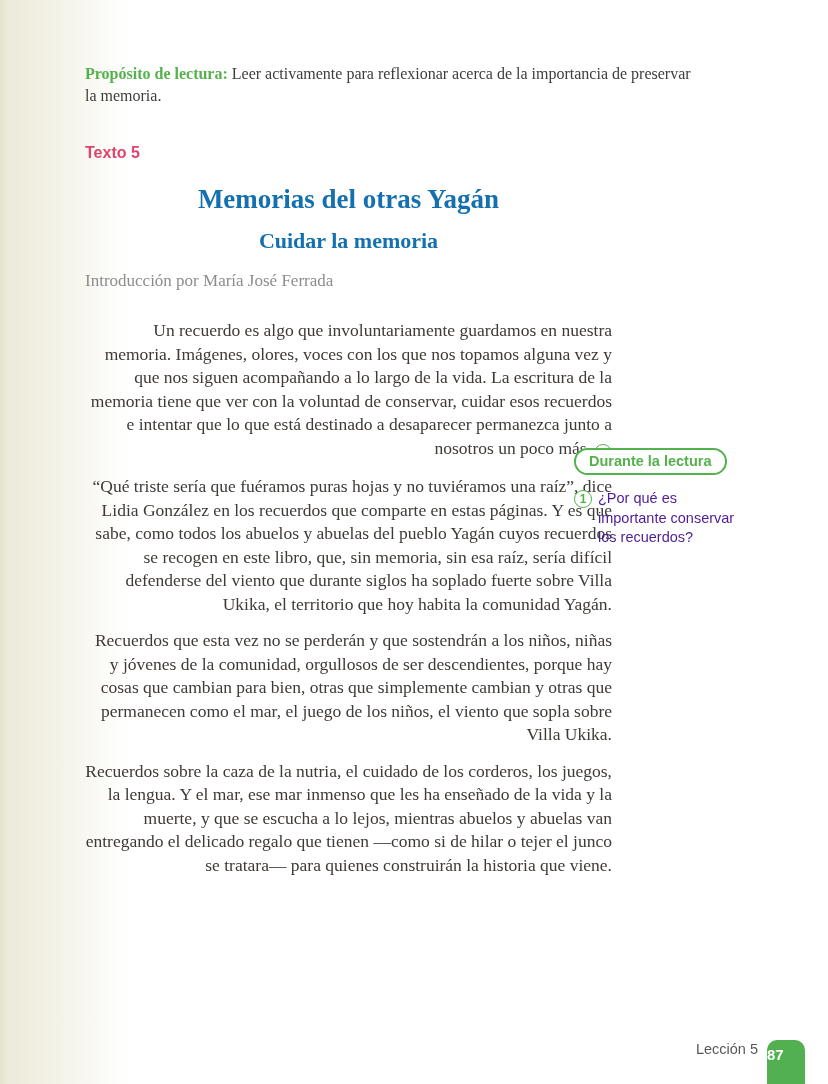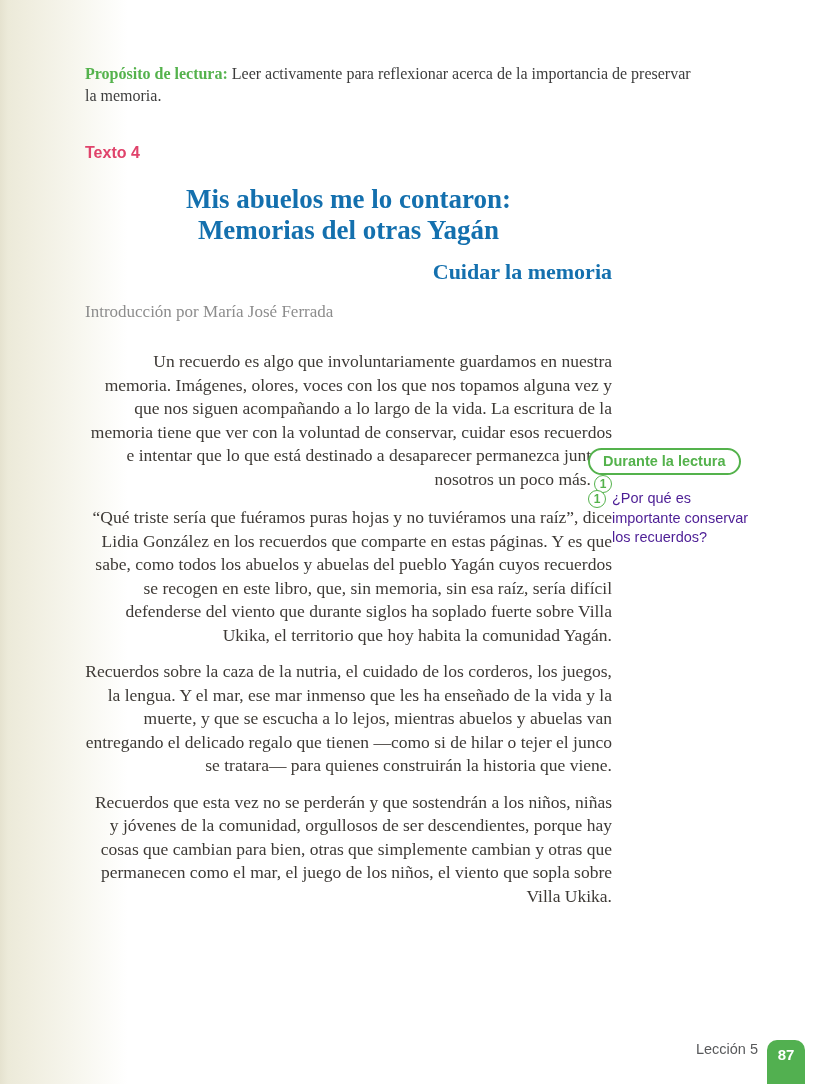--- a/index.html
+++ b/index.html
@@ -43,21 +43,21 @@
   }
   .title {
     text-align: center;
     color: #1470ae;
     font-weight: bold;
     font-size: 27px;
     line-height: 31px;
     margin-bottom: 13px;
   }
   .subtitle {
-    text-align: right;
+    text-align: center;
     color: #1470ae;
     font-weight: bold;
     font-size: 22px;
     line-height: 26px;
     margin-bottom: 17px;
   }
   .byline {
     text-align: left;
     color: #8d8d8d;
     font-size: 17px;
@@ -79,21 +79,21 @@
     color: #54b24c;
     font-family: "Liberation Sans", sans-serif;
     font-size: 12px;
     font-weight: bold;
     vertical-align: -3px;
     margin-left: 3px;
     background: #ffffff;
   }
   .sidebar {
     position: absolute;
-    left: 588px; top: 448px; width: 180px;
+    left: 574px; top: 448px; width: 180px;
   }
   .during-pill {
     display: inline-block;
     border: 2px solid #54b24c;
     border-radius: 14px;
     padding: 3px 13px 4px 13px;
     color: #54b24c;
     font-size: 14.5px;
     font-weight: bold;
     background: #ffffff;
@@ -122,53 +122,52 @@
   }
   .page-tab {
     position: absolute;
     left: 767px; top: 1040px;
     width: 38px; height: 44px;
     background: #52b050;
     border-radius: 10px 10px 0 0;
     color: #ffffff;
     font-size: 15px;
     font-weight: bold;
-    text-align: center;
+    text-align: left;
     padding-top: 6px;
   }
 </style>
 </head>
 <body>
 
 <div class="page">
 
   <div class="spine-strip"></div>
 
   <div class="purpose"><span class="purpose-label">Propósito de lectura:</span><span> Leer activamente para reflexionar acerca de la importancia de preservar la memoria.</span></div>
 
-  <div class="texto-label">Texto 4</div>
+  <div class="texto-label">Texto 5</div>
 
   <div class="main-col">
 
     <div class="title">
-      <div>Mis abuelos me lo contaron:</div>
       <div>Memorias del otras Yagán</div>
     </div>
 
     <div class="subtitle">Cuidar la memoria</div>
 
     <div class="byline">Introducción por María José Ferrada</div>
 
     <p class="body-par"><span>Un recuerdo es algo que involuntariamente guardamos en nuestra memoria. Imágenes, olores, voces con los que nos topamos alguna vez y que nos siguen acompañando a lo largo de la vida. La escritura de la memoria tiene que ver con la voluntad de conservar, cuidar esos recuerdos e intentar que lo que está destinado a desaparecer permanezca junto a nosotros un poco más.</span><span class="marker">1</span></p>
 
     <p class="body-par">“Qué triste sería que fuéramos puras hojas y no tuviéramos una raíz”, dice Lidia González en los recuerdos que comparte en estas páginas. Y es que sabe, como todos los abuelos y abuelas del pueblo Yagán cuyos recuerdos se recogen en este libro, que, sin memoria, sin esa raíz, sería difícil defenderse del viento que durante siglos ha soplado fuerte sobre Villa Ukika, el territorio que hoy habita la comunidad Yagán.</p>
 
+    <p class="body-par">Recuerdos que esta vez no se perderán y que sostendrán a los niños, niñas y jóvenes de la comunidad, orgullosos de ser descendientes, porque hay cosas que cambian para bien, otras que simplemente cambian y otras que permanecen como el mar, el juego de los niños, el viento que sopla sobre Villa Ukika.</p>
+
     <p class="body-par">Recuerdos sobre la caza de la nutria, el cuidado de los corderos, los juegos, la lengua. Y el mar, ese mar inmenso que les ha enseñado de la vida y la muerte, y que se escucha a lo lejos, mientras abuelos y abuelas van entregando el delicado regalo que tienen —como si de hilar o tejer el junco se tratara— para quienes construirán la historia que viene.</p>
-
-    <p class="body-par">Recuerdos que esta vez no se perderán y que sostendrán a los niños, niñas y jóvenes de la comunidad, orgullosos de ser descendientes, porque hay cosas que cambian para bien, otras que simplemente cambian y otras que permanecen como el mar, el juego de los niños, el viento que sopla sobre Villa Ukika.</p>
 
   </div>
 
   <div class="sidebar">
     <div class="during-pill">Durante la lectura</div>
     <div class="sidebar-question">
       <span class="marker">1</span>
       <span class="question-text">¿Por qué es importante conservar los recuerdos?</span>
     </div>
   </div>

